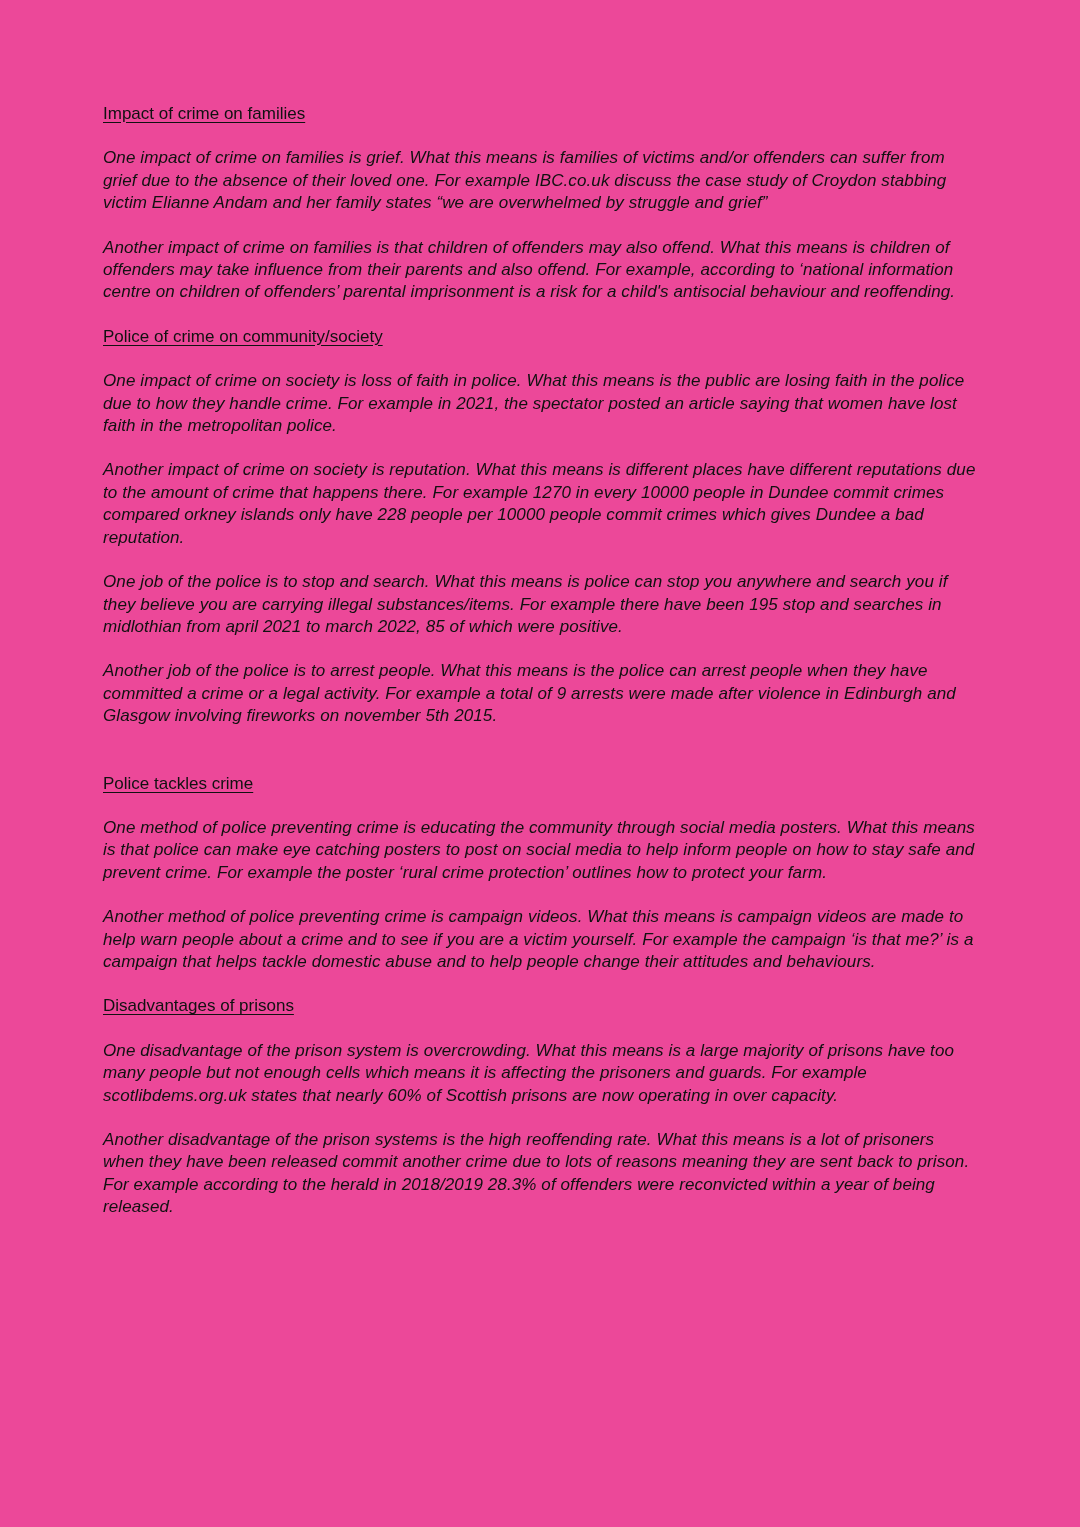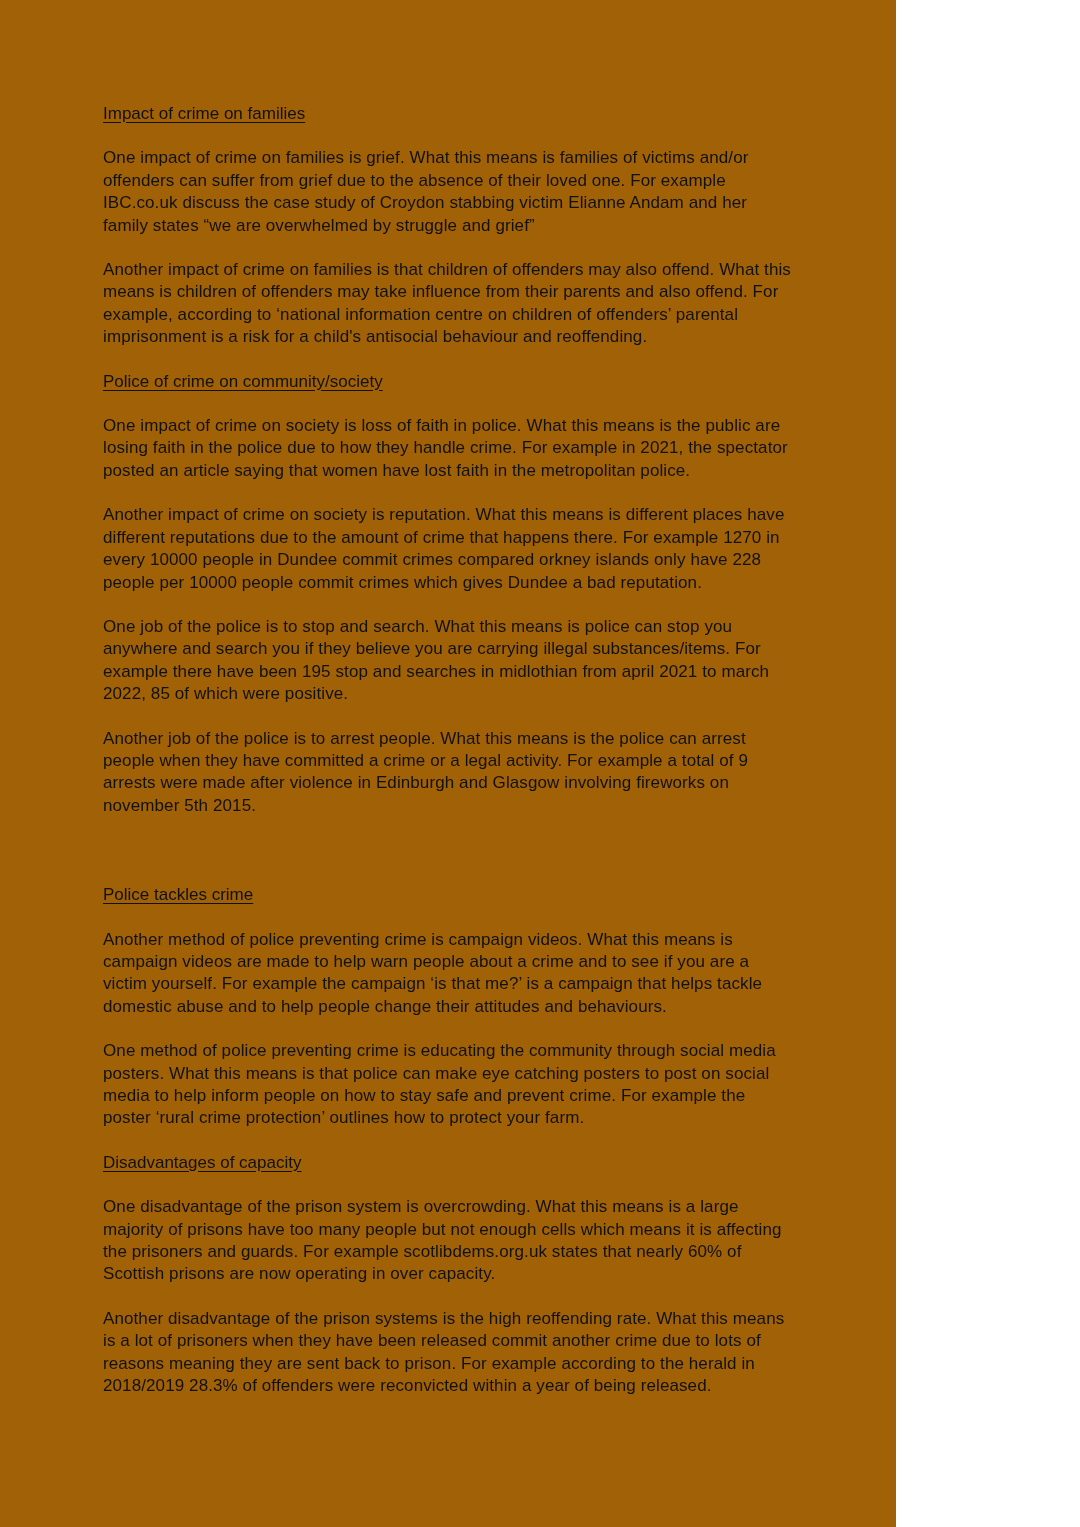--- a/index.html
+++ b/index.html
@@ -2,23 +2,23 @@
 <html><head>
 <meta charset="utf-8">
 <style>
   html, body {
     margin: 0;
     padding: 0;
     background: #ffffff;
   }
   .page {
     position: relative;
-    width: 896px;
+    width: 1080px;
     height: 1527px;
-    background: #a16207;
+    background: #ec4899;
     box-sizing: border-box;
     padding: 103px 104px 40px 103px;
     color: #111111;
     font-family: "Liberation Sans", sans-serif;
     font-size: 17px;
     line-height: 22.4px;
     overflow: hidden;
   }
   .doc-section {
     margin: 0;
@@ -26,23 +26,24 @@
   .doc-heading {
     font-size: 17px;
     font-weight: 400;
     text-decoration: underline;
     text-underline-offset: 3px;
     margin: 0 0 22px 0;
   }
   .doc-para {
     margin: 0 0 22px 0;
     letter-spacing: 0.1px;
+    font-style: italic;
   }
   .gap-before {
-    margin-top: 67px;
+    margin-top: 45px;
   }
 </style>
 </head>
 <body>
 
 <div class="page">
 
   <section class="doc-section">
     <h2 class="doc-heading">Impact of crime on families</h2>
     <p class="doc-para">One impact of crime on families is grief. What this means is families of victims and/or offenders can suffer from grief due to the absence of their loved one. For example IBC.co.uk discuss the case study of Croydon stabbing victim Elianne Andam and her family states “we are overwhelmed by struggle and grief”</p>
@@ -55,23 +56,23 @@
     <p class="doc-para">Another impact of crime on society is reputation. What this means is different places have different reputations due to the amount of crime that happens there. For example 1270 in every 10000 people in Dundee commit crimes compared orkney islands only have 228 people per 10000 people commit crimes which gives Dundee a bad reputation.</p>
   </section>
 
   <section class="doc-section">
     <p class="doc-para">One job of the police is to stop and search. What this means is police can stop you anywhere and search you if they believe you are carrying illegal substances/items. For example there have been 195 stop and searches in midlothian from april 2021 to march 2022, 85 of which were positive.</p>
     <p class="doc-para">Another job of the police is to arrest people. What this means is the police can arrest people when they have committed a crime or a legal activity. For example a total of 9 arrests were made after violence in Edinburgh and Glasgow involving fireworks on november 5th 2015.</p>
   </section>
 
   <section class="doc-section gap-before">
     <h2 class="doc-heading">Police tackles crime</h2>
+    <p class="doc-para">One method of police preventing crime is educating the community through social media posters. What this means is that police can make eye catching posters to post on social media to help inform people on how to stay safe and prevent crime. For example the poster ‘rural crime protection’ outlines how to protect your farm.</p>
     <p class="doc-para">Another method of police preventing crime is campaign videos. What this means is campaign videos are made to help warn people about a crime and to see if you are a victim yourself. For example the campaign ‘is that me?’ is a campaign that helps tackle domestic abuse and to help people change their attitudes and behaviours.</p>
-    <p class="doc-para">One method of police preventing crime is educating the community through social media posters. What this means is that police can make eye catching posters to post on social media to help inform people on how to stay safe and prevent crime. For example the poster ‘rural crime protection’ outlines how to protect your farm.</p>
   </section>
 
   <section class="doc-section">
-    <h2 class="doc-heading">Disadvantages of capacity</h2>
+    <h2 class="doc-heading">Disadvantages of prisons</h2>
     <p class="doc-para">One disadvantage of the prison system is overcrowding. What this means is a large majority of prisons have too many people but not enough cells which means it is affecting the prisoners and guards. For example scotlibdems.org.uk states that nearly 60% of Scottish prisons are now operating in over capacity.</p>
     <p class="doc-para">Another disadvantage of the prison systems is the high reoffending rate. What this means is a lot of prisoners when they have been released commit another crime due to lots of reasons meaning they are sent back to prison. For example according to the herald in 2018/2019 28.3% of offenders were reconvicted within a year of being released.</p>
   </section>
 
 </div>
 
 </body></html>

